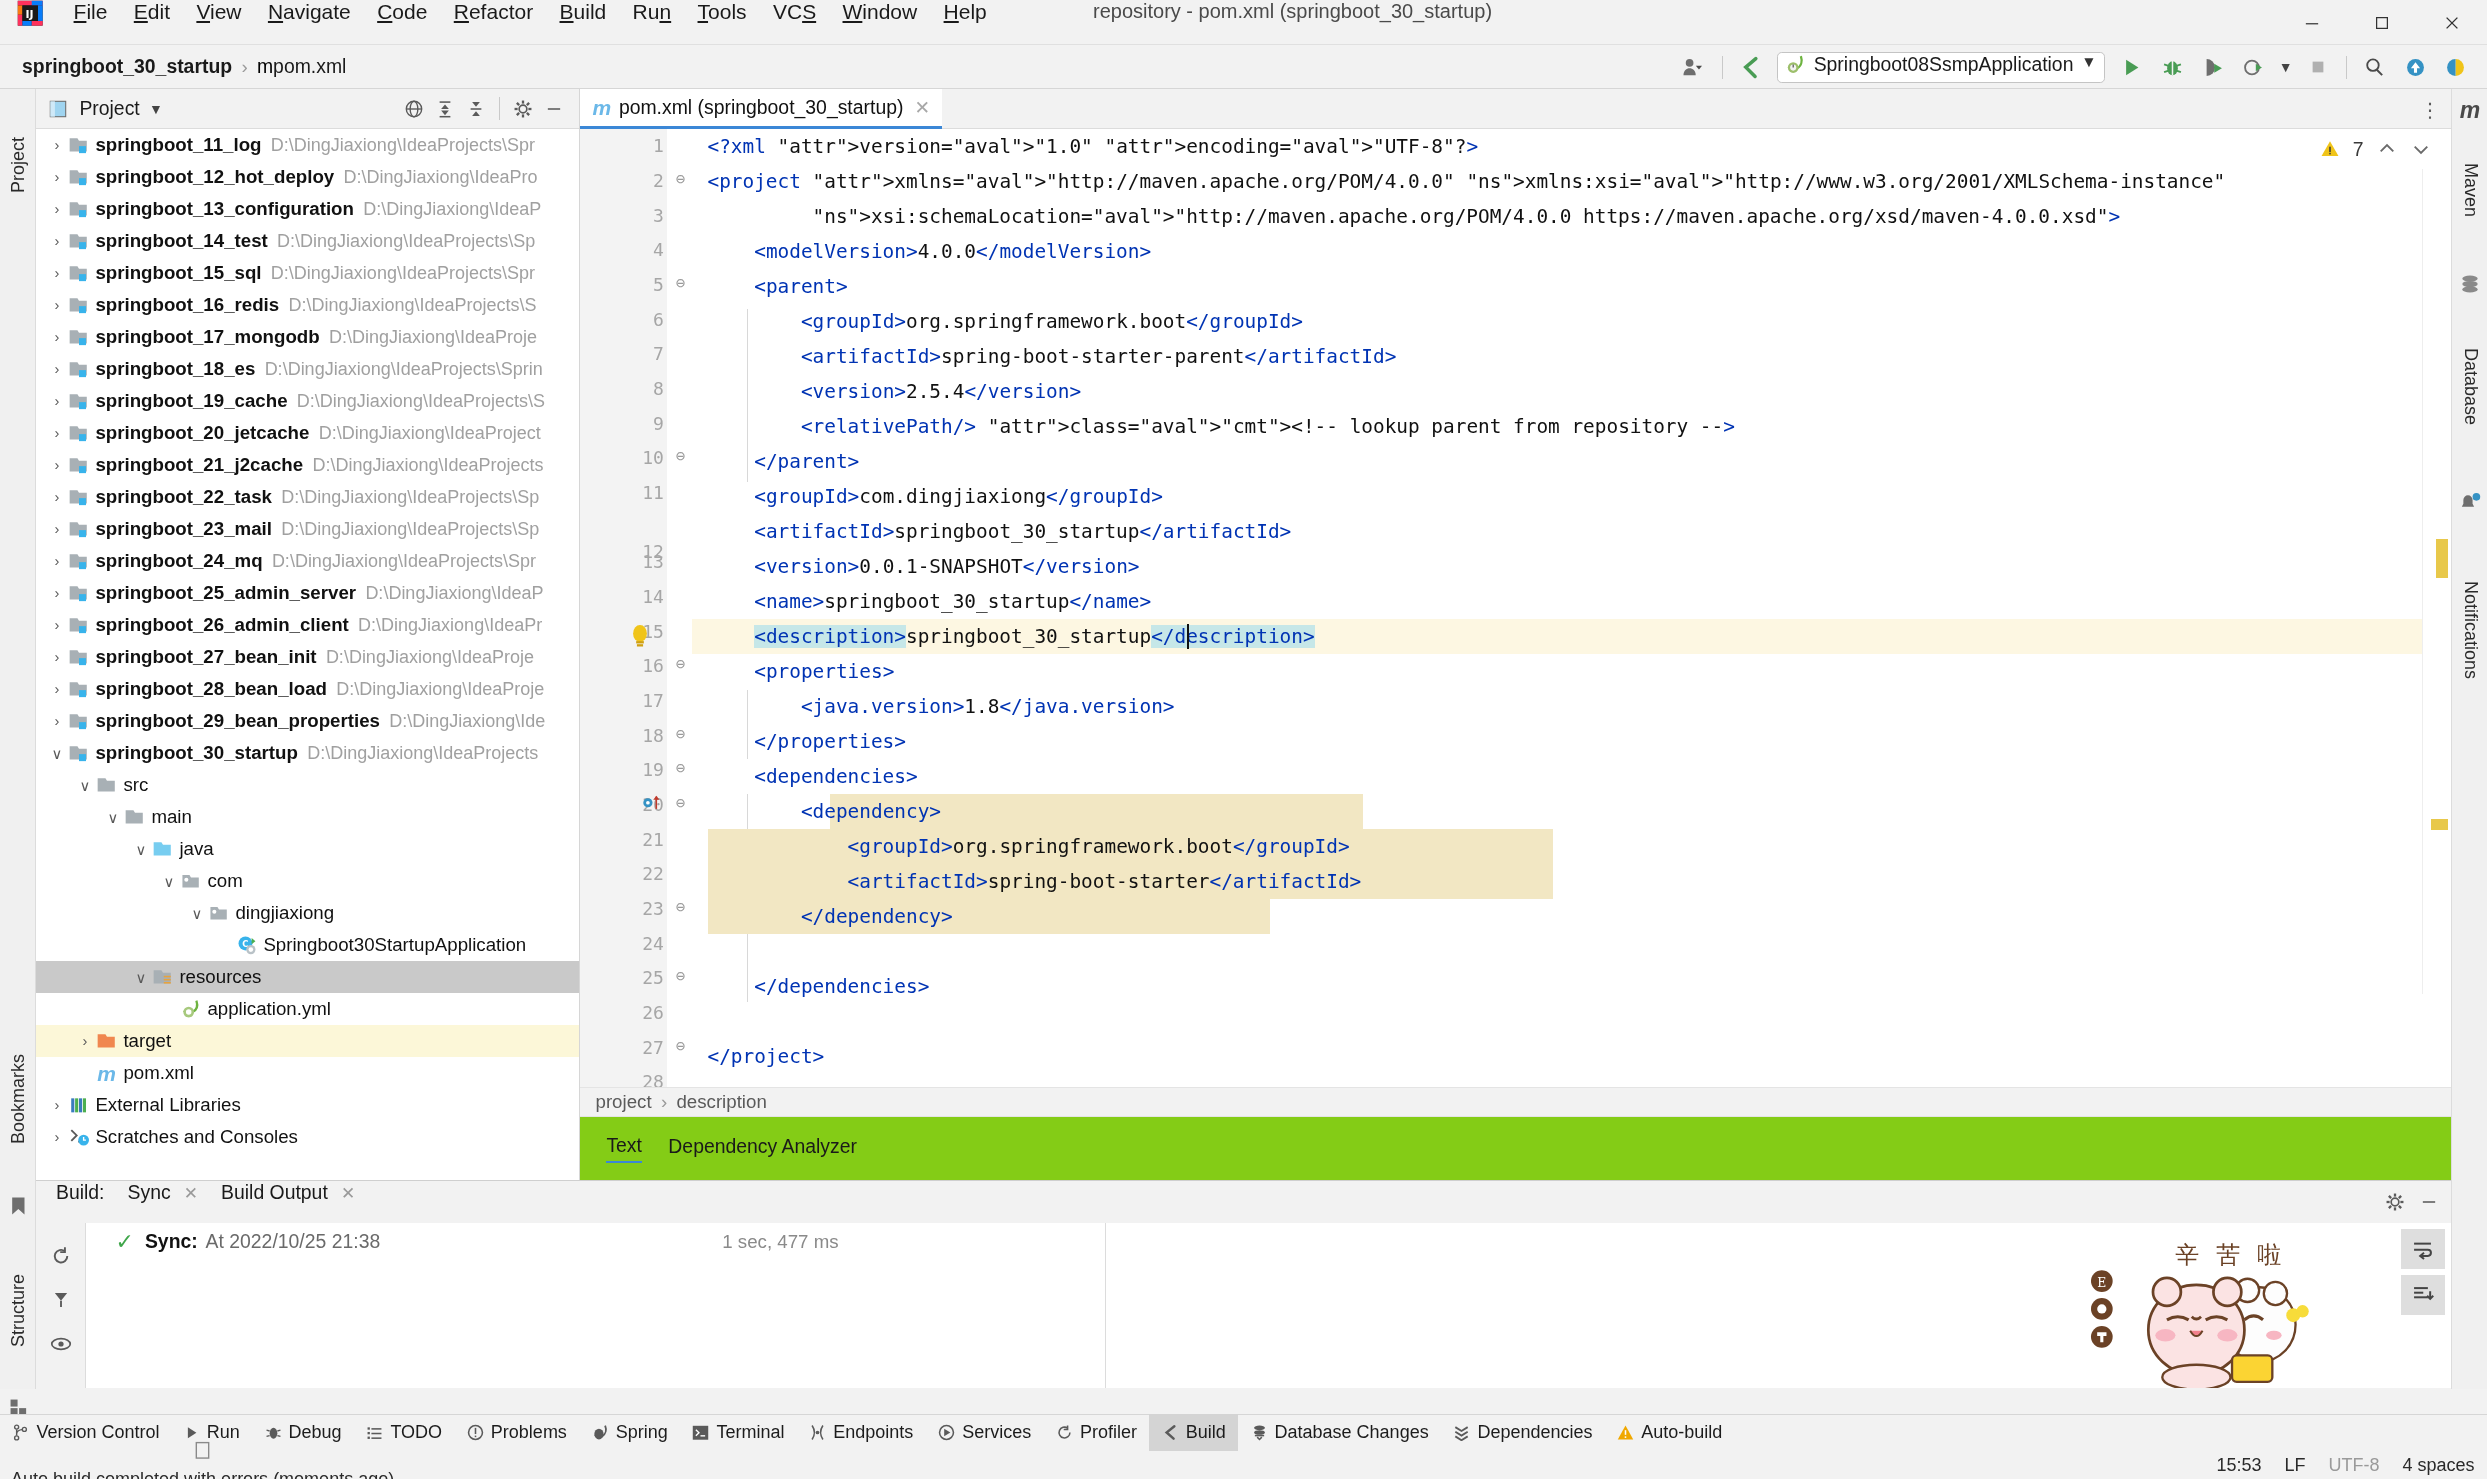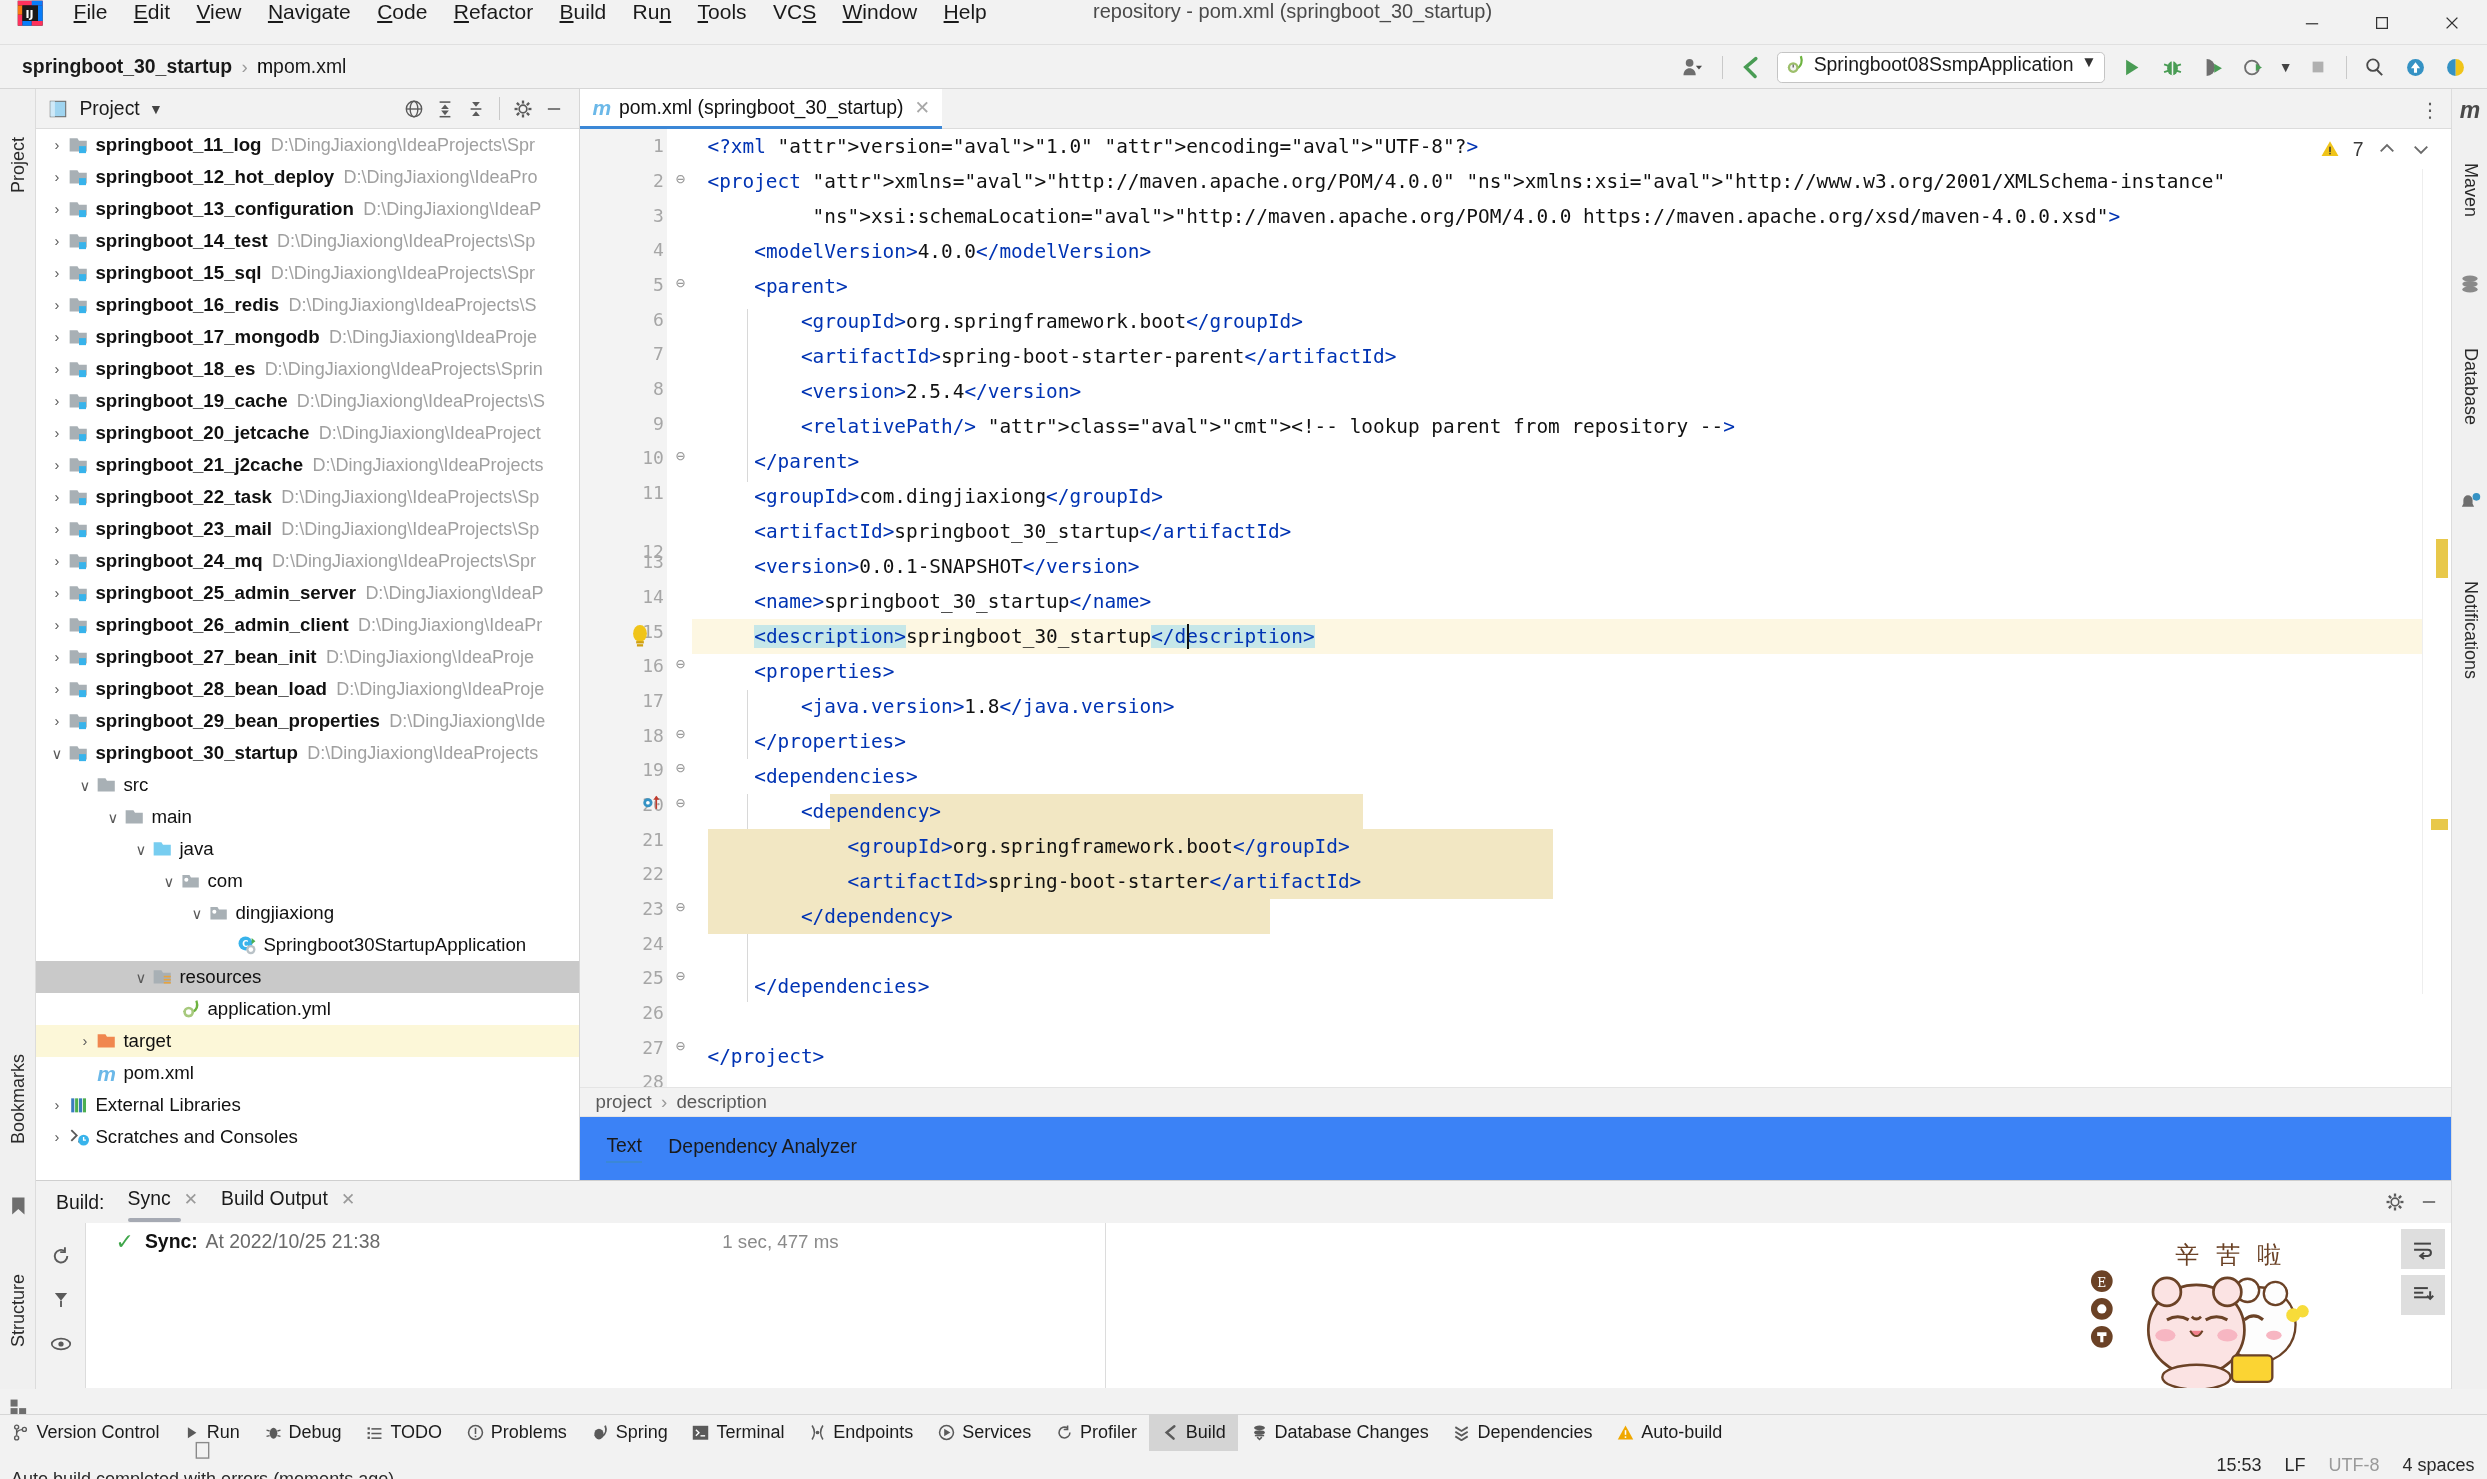--- a/index.html
+++ b/index.html
@@ -146,31 +146,31 @@
 
   #breadcrumbs {
     position:absolute; left:0; right:0; bottom:64px; height:29.5px;
     background:#f2f2f2; display:flex; align-items:center; font-size:18.7px; color:#5a5a5a;
     border-top:0.8px solid #e4e4e4;
   }
   #breadcrumbs .bc { margin-left:15.5px;}
   #breadcrumbs .bsep { margin:0 9.3px; color:#9a9a9a;}
   #editor-tabs {
     position:absolute; left:0; right:0; bottom:0; height:64px;
-    background:#3b82f6; display:flex; align-items:center; border-top:0.8px solid #e4e4e4;
+    background:#84cc16; display:flex; align-items:center; border-top:0.8px solid #e4e4e4;
   }
   .etab { font-size:19.4px; color:#1a1a1a; margin-left:26.4px; padding-bottom:3.1px; }
   .etab.active { border-bottom:2.3px solid #3b87d6; }
 
   
   #build-panel {
     position:absolute; left:36px; top:1180px; right:36px; height:208px;
     background:#f2f2f2; border-top:0.8px solid #cfcfcf;
   }
-  #build-head { height:42px; display:flex; align-items:center; position:relative;}
+  #build-head { height:42px; display:flex; position:relative;}
   #build-head .blabel { font-size:19.4px; color:#1a1a1a; margin-left:20px;}
   .btab { font-size:19.4px; color:#1a1a1a; margin-left:23px; position:relative; padding-bottom:7.8px;}
   .btab .bx { color:#9a9a9a; margin-left:7.8px; font-size:17px;}
   .btab.active:after {
     content:""; position:absolute; left:0; right:17px; bottom:-4.7px; height:3.9px; background:#a6aab3; border-radius:2.3px;
   }
   #build-head-right { position:absolute; right:12.4px; top:0; height:42px; display:flex; align-items:center; gap:14px;}
   #build-body { position:absolute; top:42px; left:0; right:0; bottom:0; background:#fff; display:flex;}
   #build-side { width:50px; background:#f2f2f2; border-right:0.8px solid #dcdcdc; padding-top:11px;}
   .bsido { width:50px; height:44px; display:flex; align-items:center; justify-content:center; color:#555; font-size:20px;}

